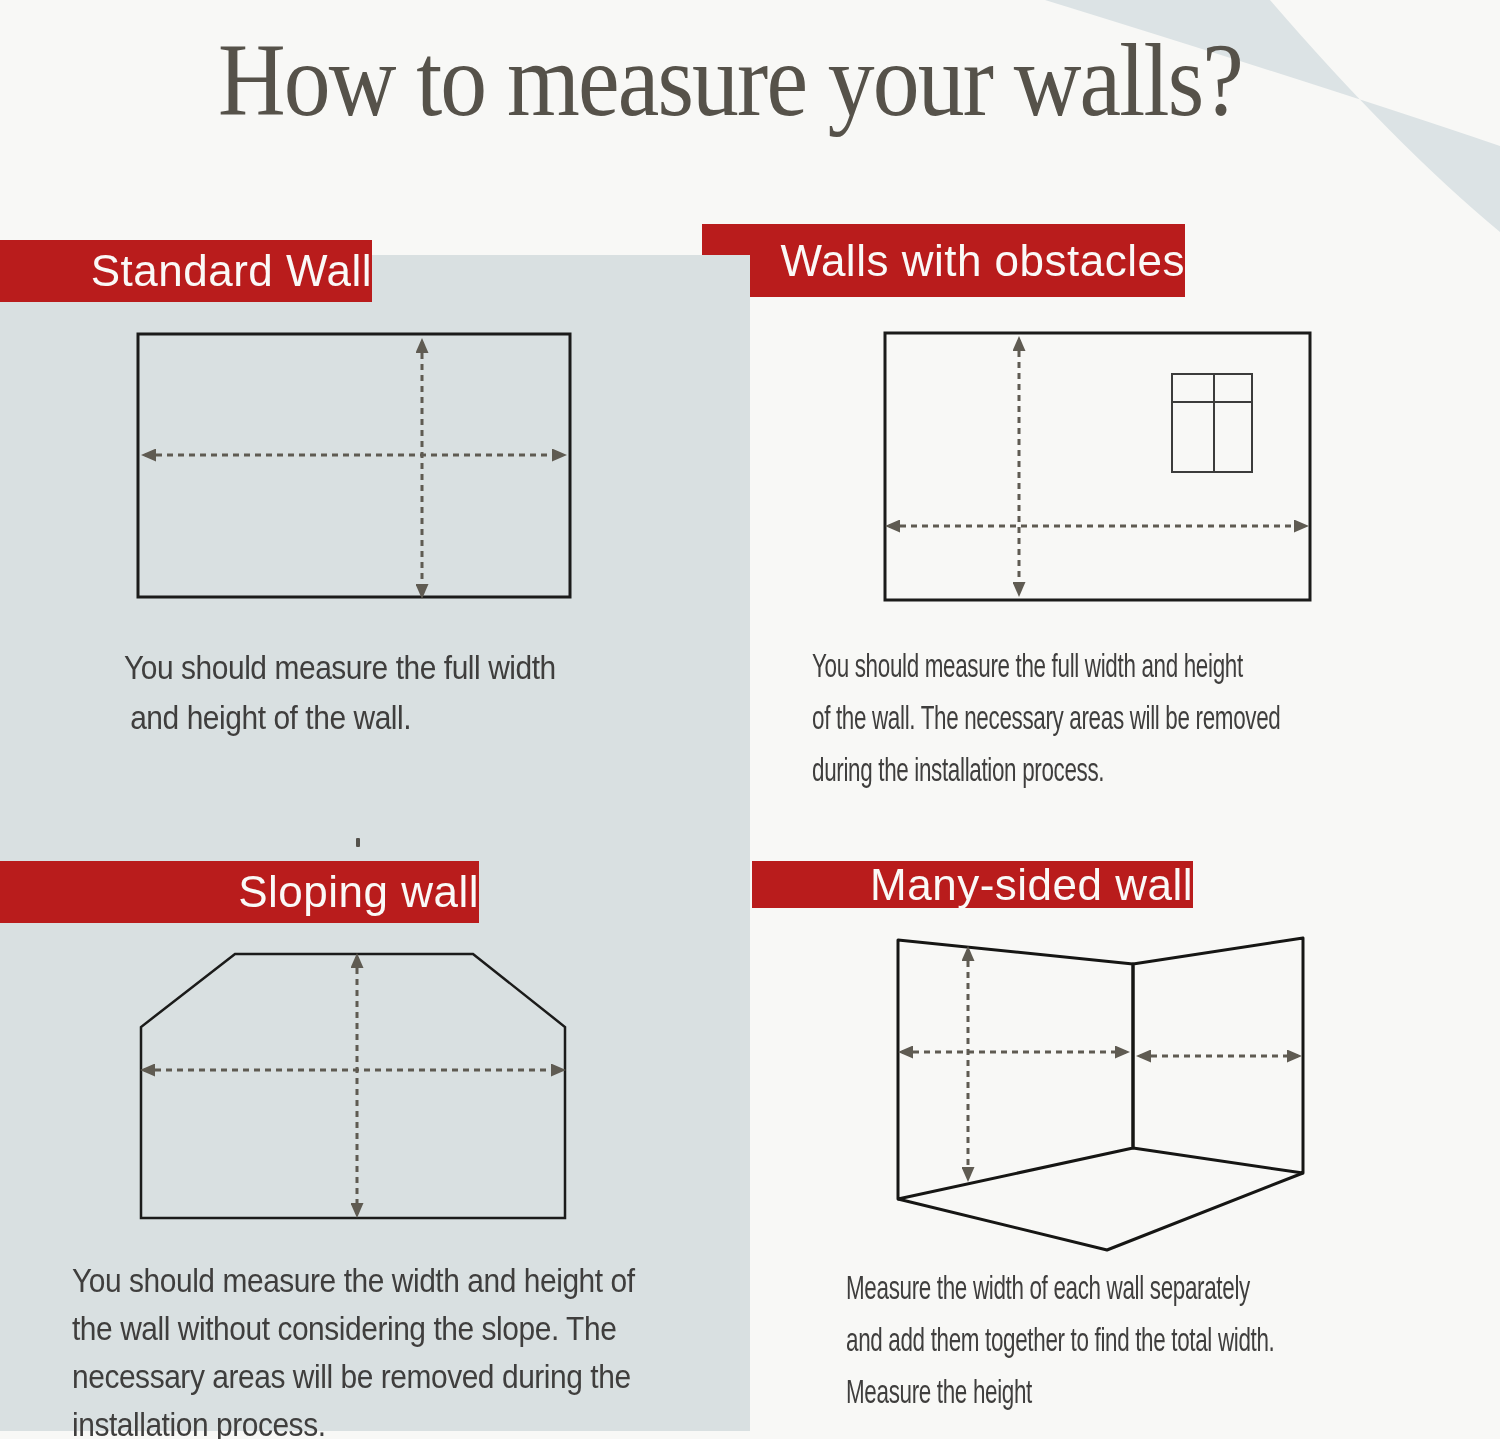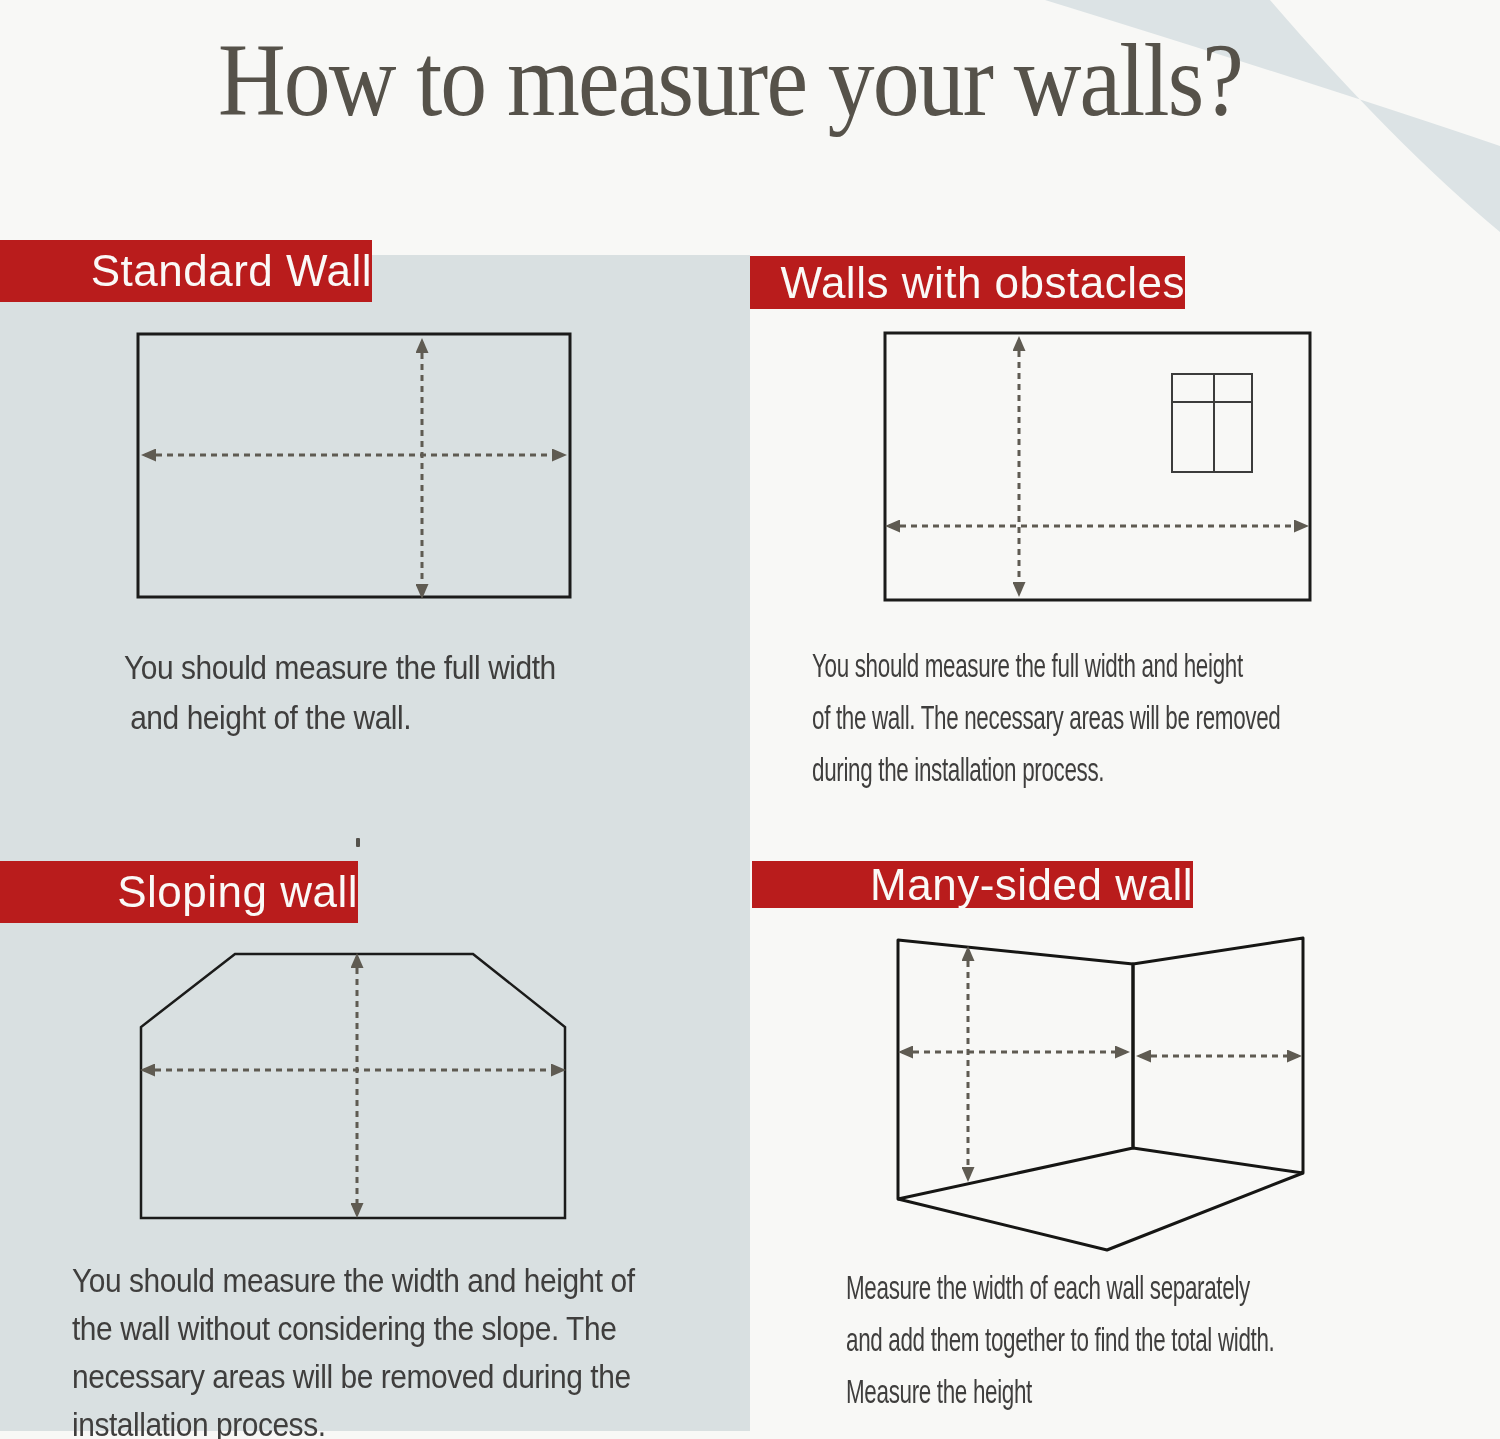--- a/index.html
+++ b/index.html
@@ -21,22 +21,22 @@
   .panel {
     position:absolute; left:0; top:255px; width:750px; height:1176px;
     background:#d9e0e1; z-index:2;
   }
   .header {
     position:absolute; background:#b91c1c; color:#faf9f7;
     display:flex; align-items:center; justify-content:flex-end;
     font-size:44px; letter-spacing:0.5px; white-space:nowrap;
   }
   #hdr-standard  { left:0;     top:240px; width:372px; height:62px; z-index:3; }
-  #hdr-obstacles { left:702px; top:256px; width:483px; height:53px; z-index:1; }
-  #hdr-sloping   { left:0;     top:861px; width:358px; height:62px; z-index:3; }
+  #hdr-obstacles { left:702px; top:224px; width:483px; height:73px; z-index:1; }
+  #hdr-sloping   { left:0;     top:861px; width:435px; height:62px; z-index:3;padding-left:44px; }
   #hdr-many      { left:752px; top:861px; width:441px; height:47px; z-index:3; }
   .diagram { position:absolute; z-index:4; }
   #dg-standard  { left:125px; top:320px; }
   #dg-obstacles { left:875px; top:320px; }
   #dg-sloping   { left:128px; top:942px; }
   #dg-many      { left:890px; top:928px; }
   .desc { position:absolute; z-index:4; color:#3f3e3d; }
   .desc div { white-space:nowrap; }
   #desc-standard {
     left:124px; top:642px; font-size:34px; line-height:50px;

